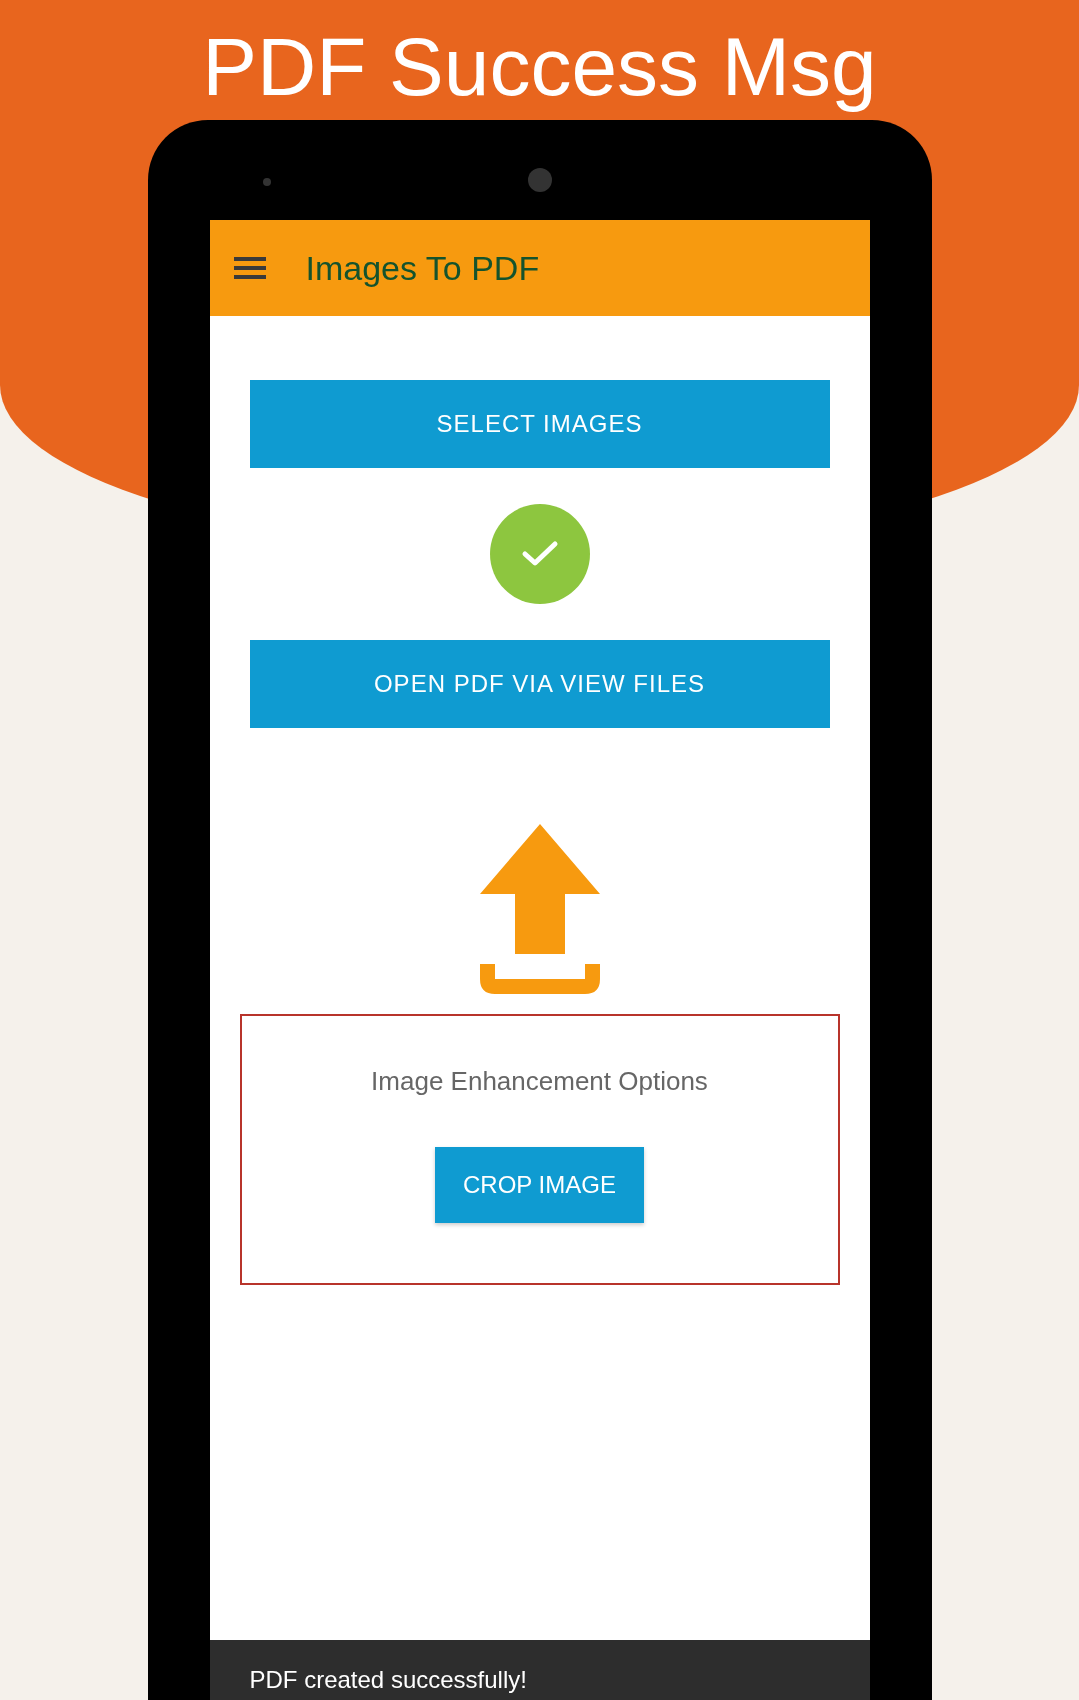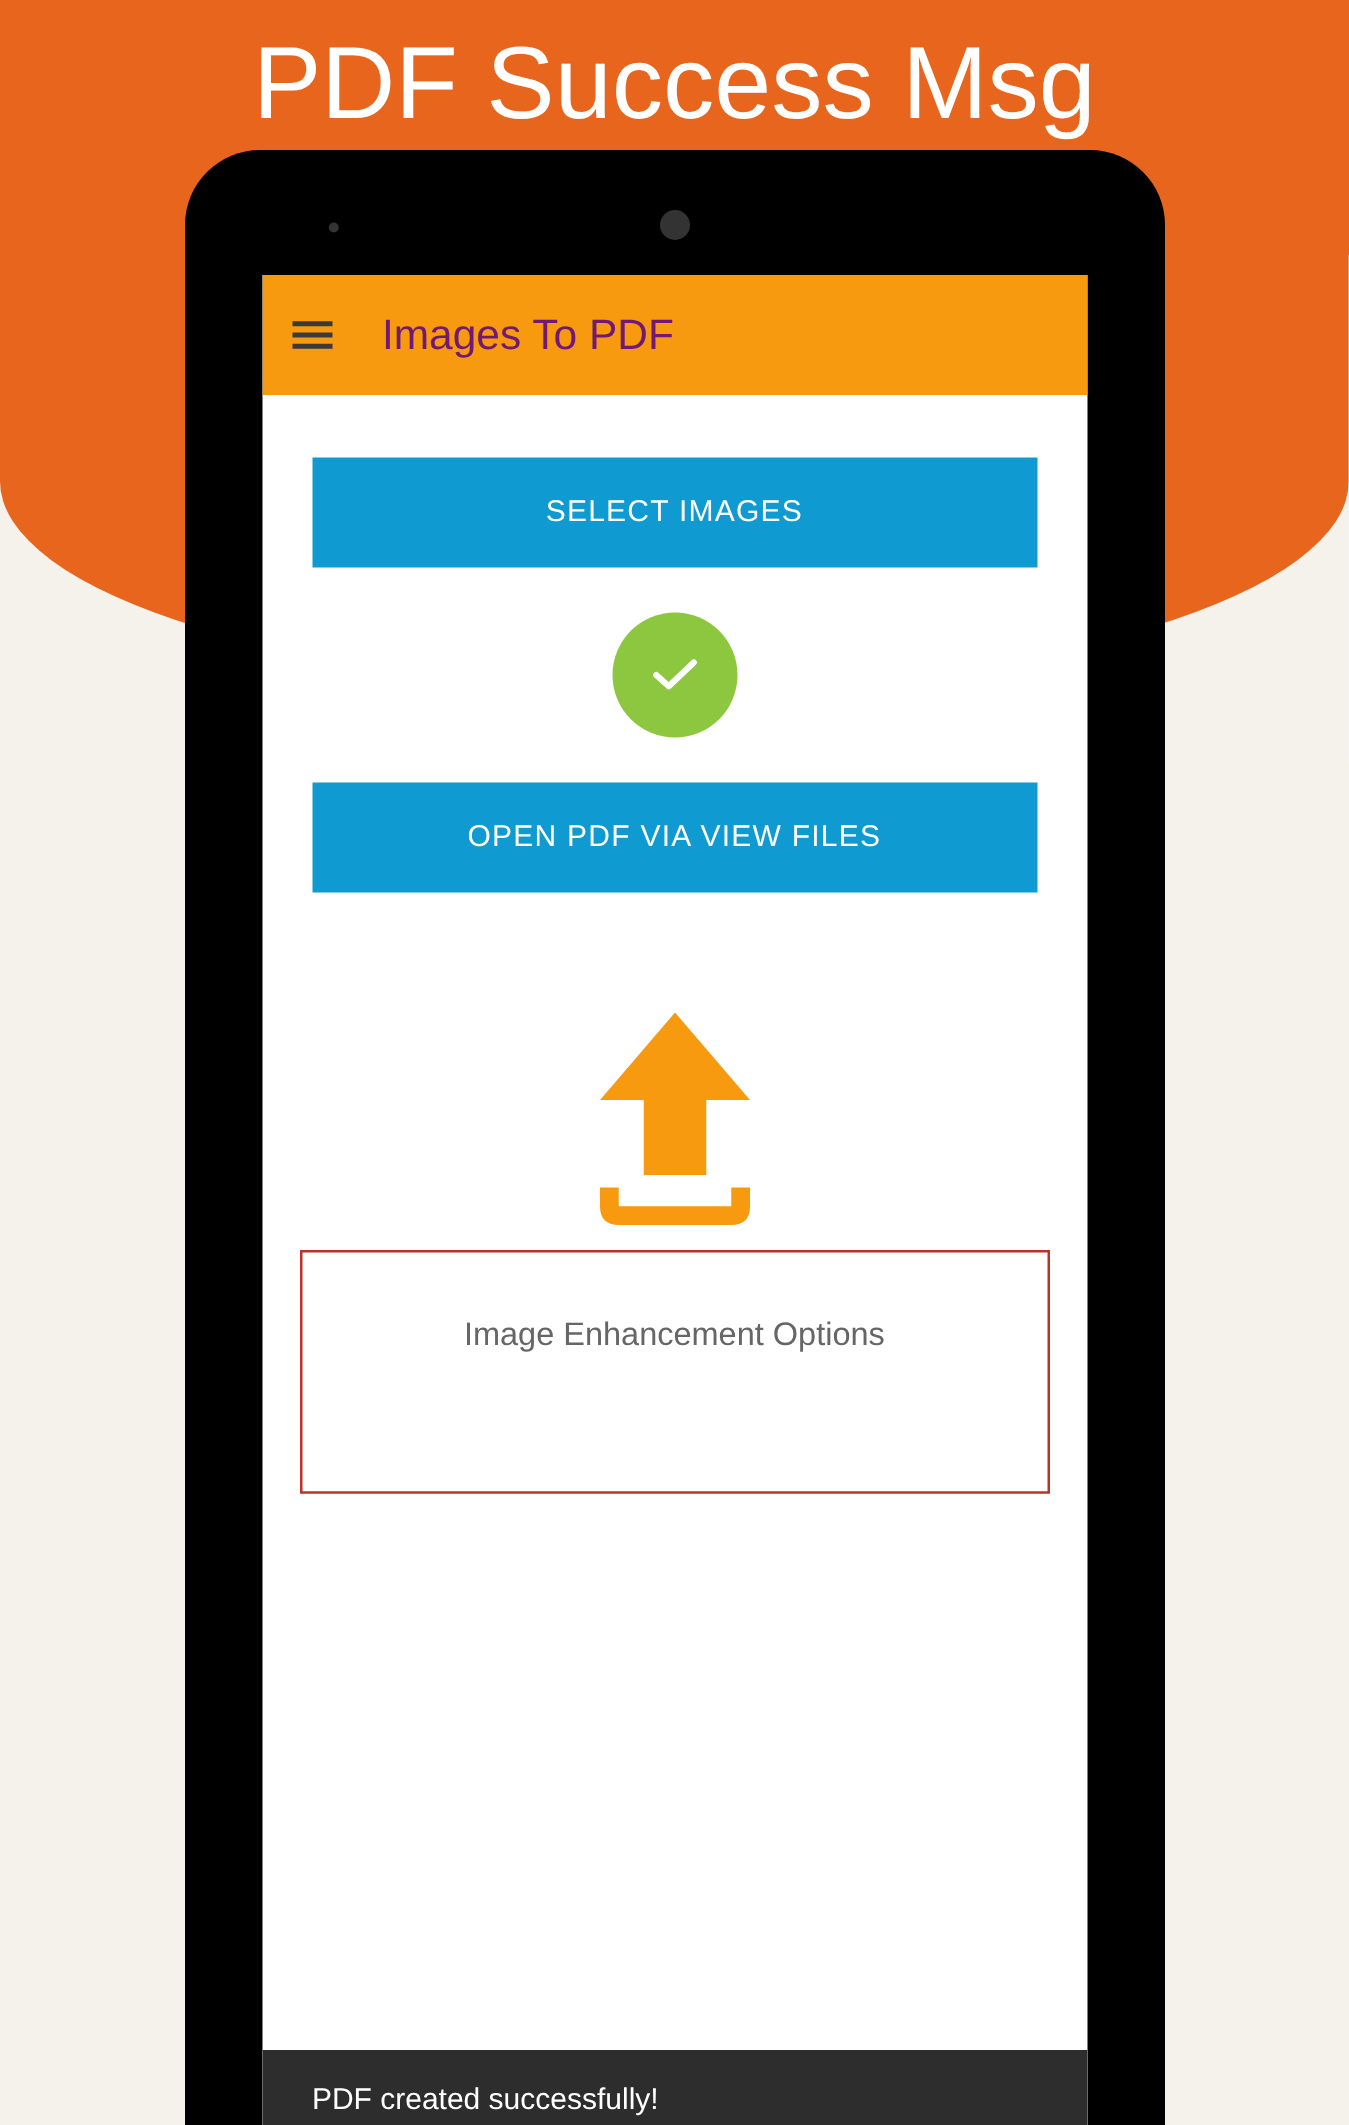--- a/index.html
+++ b/index.html
@@ -87,26 +87,27 @@
       flex-direction: column;
       gap: 5px;
       cursor: pointer;
     }
     .menu-icon span {
       width: 32px;
       height: 4px;
       background: #3a3a3a;
     }
     .app-title {
-      color: #701a75;
+      color: #14532d;
       font-size: 34px;
       font-weight: 400;
     }
     .content {
       padding: 50px 40px 0;
+      margin-top: 14px;
     }
     .btn-primary {
       width: 100%;
       background: #0f9bd1;
       color: white;
       border: none;
       padding: 30px 0;
       font-size: 24px;
       letter-spacing: 1px;
       cursor: pointer;
@@ -196,18 +197,19 @@
       
       <button class="btn-primary">OPEN PDF VIA VIEW FILES</button>
       
       <svg class="upload-arrow" viewBox="0 0 160 170">
         <path d="M 80 0 L 140 70 L 105 70 L 105 130 L 55 130 L 55 70 L 20 70 Z" fill="#f79a0f"></path>
         <path d="M 20 140 L 20 155 Q 20 170 35 170 L 125 170 Q 140 170 140 155 L 140 140 L 125 140 L 125 155 L 35 155 L 35 140 Z" fill="#f79a0f"></path>
       </svg>
       
       <div class="enhancement-box">
         <div class="enhancement-title">Image Enhancement Options</div>
+        <button class="btn-crop">CROP IMAGE</button>
       </div>
     </div>
 
     <div class="toast">PDF created successfully!</div>
   </div>
 </div>
 
 </body></html>

